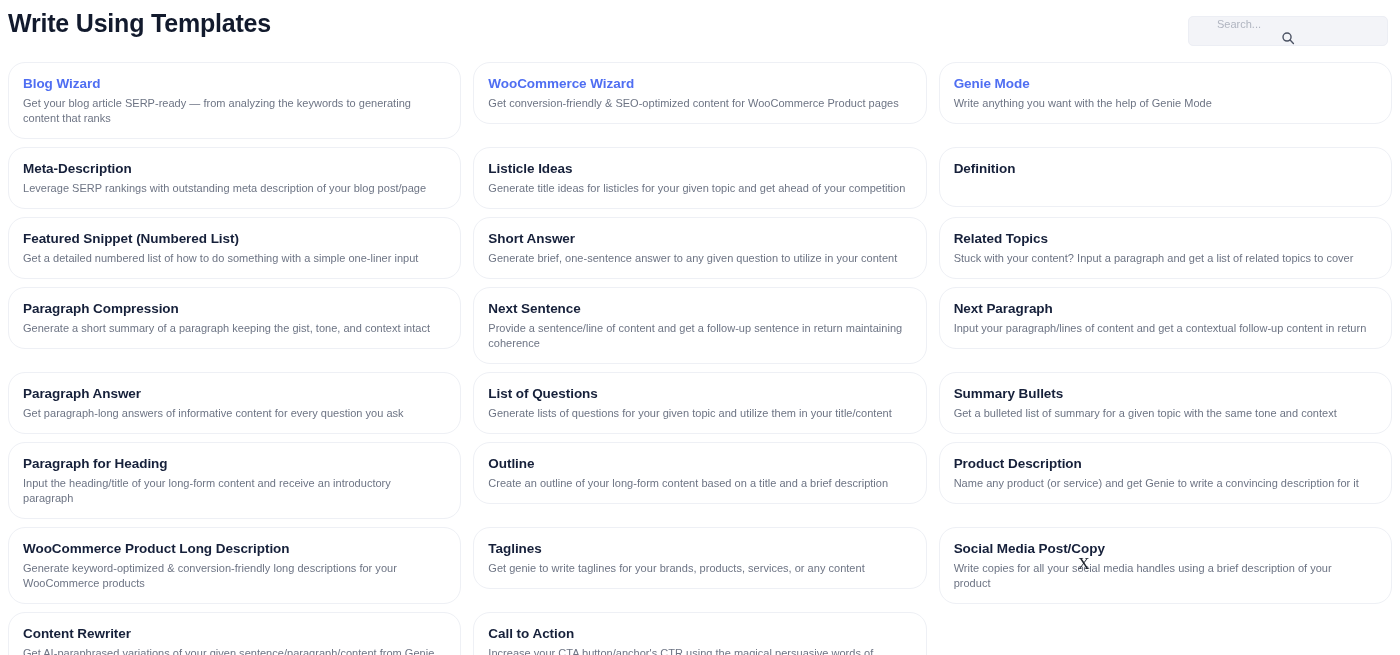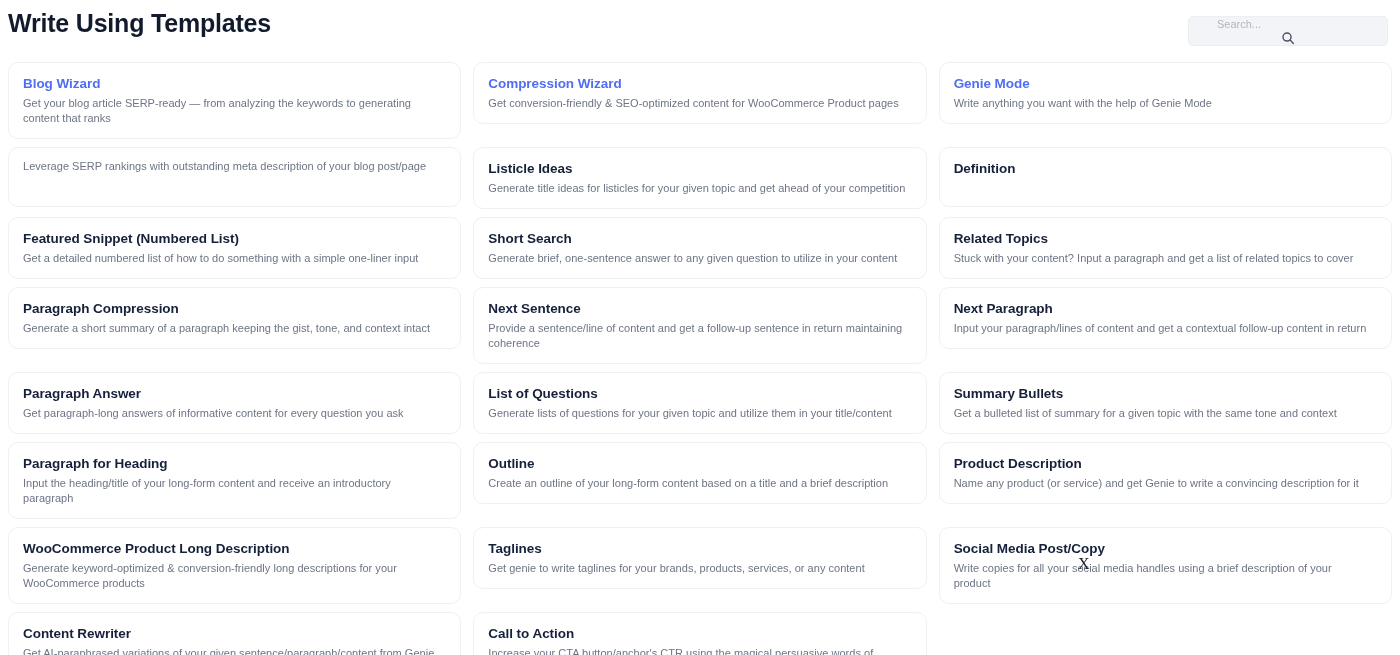--- a/index.html
+++ b/index.html
@@ -86,21 +86,21 @@
     grid-template-columns: repeat(3, 1fr);
     column-gap: 12px;
     row-gap: 8px;
     padding: 0 8px;
     align-items: start;
   }
 
   .card {
     background: #ffffff;
     border: 1px solid #eef0f5;
-    border-radius: 10px;
+    border-radius: 17px;
     padding: 11px 20px 12px 14px;
     min-height: 60px;
     cursor: pointer;
     position: relative;
   }
 
   .card-title {
     font-size: 13.5px;
     font-weight: 700;
     line-height: 19px;
@@ -147,43 +147,44 @@
       </span>
     </div>
   </div>
 
   <div class="grid" id="template-grid">
       <div class="card accent">
         <div class="card-title">Blog Wizard</div>
         <div class="card-desc">Get your blog article SERP-ready — from analyzing the keywords to generating content that ranks</div>
       </div>
       <div class="card accent">
-        <div class="card-title">Compression Wizard</div>
+        <div class="card-title">WooCommerce Wizard</div>
         <div class="card-desc">Get conversion-friendly &amp; SEO-optimized content for WooCommerce Product pages</div>
       </div>
       <div class="card accent">
         <div class="card-title">Genie Mode</div>
         <div class="card-desc">Write anything you want with the help of Genie Mode</div>
       </div>
       <div class="card">
+        <div class="card-title">Meta-Description</div>
         <div class="card-desc">Leverage SERP rankings with outstanding meta description of your blog post/page</div>
       </div>
       <div class="card">
         <div class="card-title">Listicle Ideas</div>
         <div class="card-desc">Generate title ideas for listicles for your given topic and get ahead of your competition</div>
       </div>
       <div class="card">
         <div class="card-title">Definition</div>
       </div>
       <div class="card">
         <div class="card-title">Featured Snippet (Numbered List)</div>
         <div class="card-desc">Get a detailed numbered list of how to do something with a simple one-liner input</div>
       </div>
       <div class="card">
-        <div class="card-title">Short Search</div>
+        <div class="card-title">Short Answer</div>
         <div class="card-desc">Generate brief, one-sentence answer to any given question to utilize in your content</div>
       </div>
       <div class="card">
         <div class="card-title">Related Topics</div>
         <div class="card-desc">Stuck with your content? Input a paragraph and get a list of related topics to cover</div>
       </div>
       <div class="card">
         <div class="card-title">Paragraph Compression</div>
         <div class="card-desc">Generate a short summary of a paragraph keeping the gist, tone, and context intact</div>
       </div>

